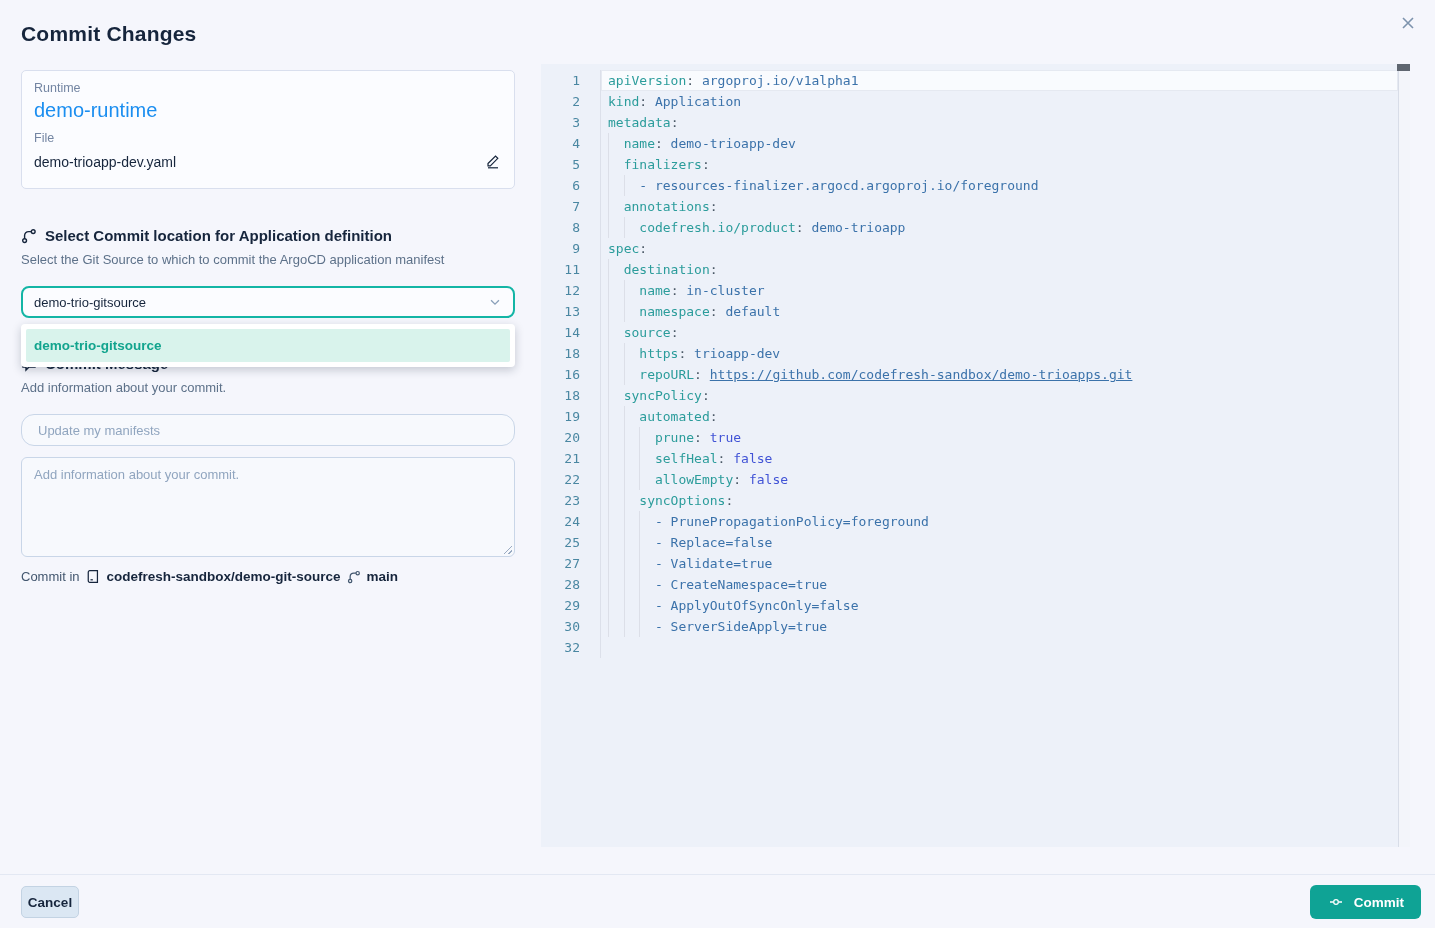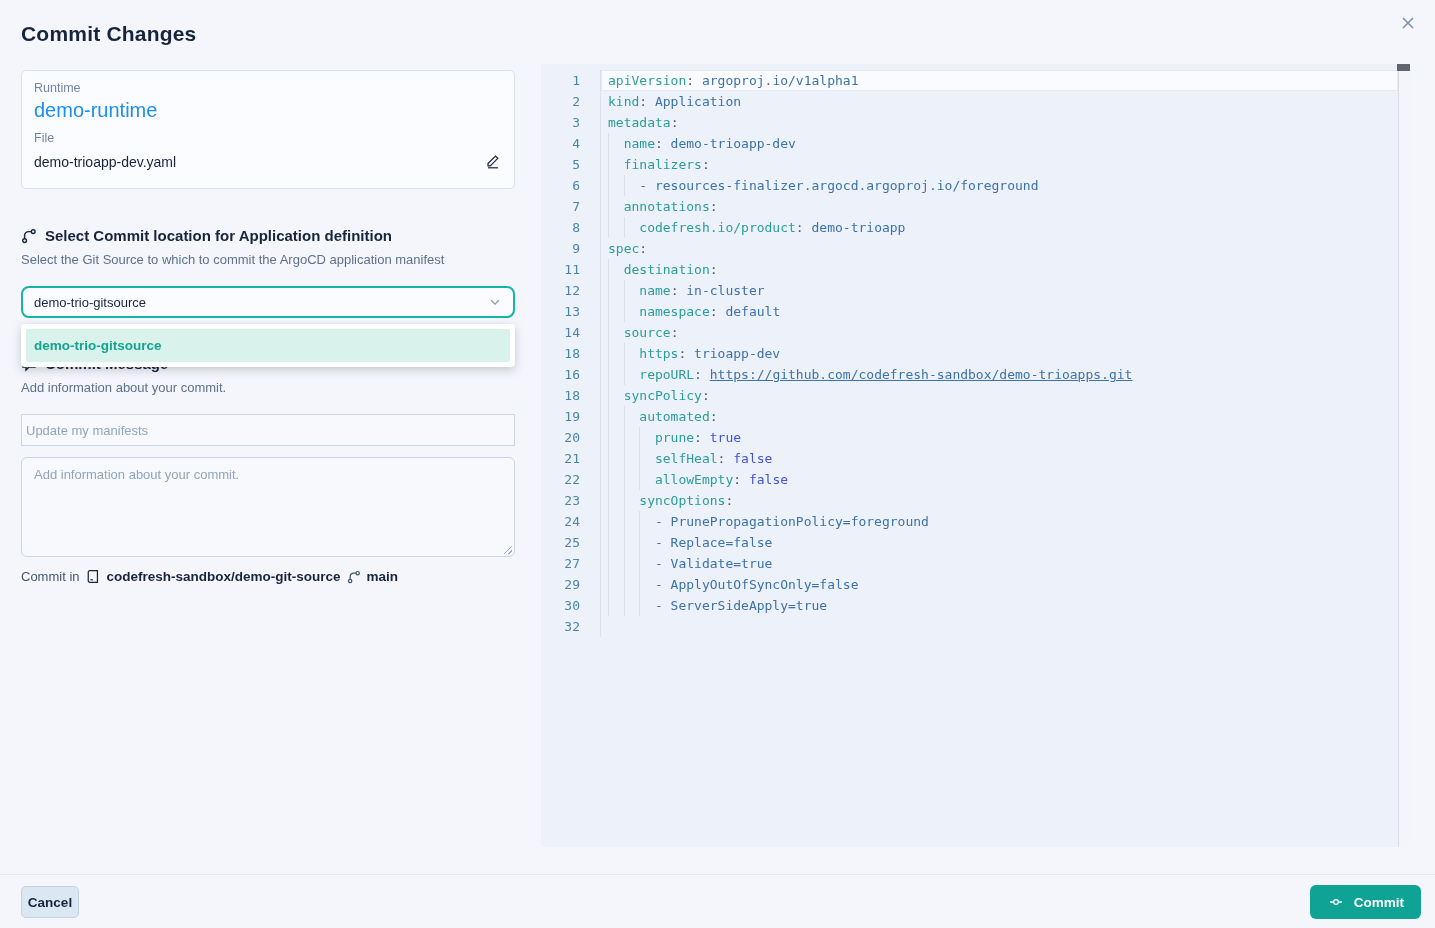--- a/index.html
+++ b/index.html
@@ -30,21 +30,21 @@
   .loc-head{position:absolute;left:21px;top:227px;display:flex;align-items:center;gap:8px;font-size:15px;font-weight:700;}
   .loc-sub{position:absolute;left:21px;top:252px;font-size:13px;color:var(--c-helper);}
   .gitsource-select{position:absolute;left:21px;top:286px;width:494px;height:32px;background:#fbfcff;border:2px solid var(--c-accent);border-radius:8px;display:flex;align-items:center;justify-content:space-between;padding:0 11px;cursor:pointer;}
   .gitsource-select .sel-text{font-size:13px;color:var(--c-navy);}
   .dropdown{position:absolute;left:21px;top:324px;width:494px;background:#fff;border-radius:4px;box-shadow:0 3px 10px rgba(22,37,60,.22);padding:5px;z-index:10;}
   .dd-option{height:33px;display:flex;align-items:center;padding:0 8px;background:var(--c-accent-light);color:var(--c-accent-text);font-size:13.5px;font-weight:600;border-radius:2px;cursor:pointer;}
 
   
   .msg-head{position:absolute;left:21px;top:355px;display:flex;align-items:center;gap:8px;font-size:15px;font-weight:700;z-index:1;}
   .msg-helper{position:absolute;left:21px;top:380px;font-size:13px;color:var(--c-helper);}
-  .summary-input{position:absolute;left:21px;top:414px;width:494px;height:32px;background:#f7f9fd;border:1px solid var(--c-border);border-radius:0;padding:0 4px;font-size:13px;font-family:"Liberation Sans",sans-serif;color:var(--c-navy);outline:none;}
+  .summary-input{position:absolute;left:21px;top:414px;width:494px;height:32px;background:#f7f9fd;border:1px solid var(--c-border);border-radius:13px;padding:0 16px;font-size:13px;font-family:"Liberation Sans",sans-serif;color:var(--c-navy);outline:none;}
   .desc-wrap{position:absolute;left:21px;top:457px;width:494px;height:100px;}
   .desc-area{width:100%;height:100%;background:#f7f9fd;border:1px solid var(--c-border);border-radius:6px;padding:9px 12px;font-size:13px;font-family:"Liberation Sans",sans-serif;color:var(--c-navy);resize:none;outline:none;}
   ::placeholder{color:#90a5bf;opacity:1;}
   .resize-grip{position:absolute;right:3px;bottom:3px;width:9px;height:9px;background:repeating-linear-gradient(-45deg,transparent 0 2px,#9aabc2 2px 3px);clip-path:polygon(100% 0,100% 100%,0 100%);}
   .commit-in{position:absolute;left:21px;top:569px;display:flex;align-items:center;gap:6px;font-size:13px;color:#42566e;}
   .commit-in b{color:var(--c-navy);font-size:13.5px;}
 
   
   .editor{position:absolute;left:541px;top:64px;width:869px;height:783px;background:var(--c-editor-bg);}
   .scroll-track{position:absolute;right:0;top:0;bottom:0;width:12px;background:#f3f5fa;border-left:1px solid #d8dde8;}
@@ -244,20 +244,24 @@
       </div>
       <div class="cm-row">
         <div class="cm-gutter">25</div>
         <div class="cm-code"><span class="guide" style="left: 7px;"></span><span class="guide" style="left: 22.6px;"></span><span class="guide" style="left: 38.2px;"></span><span class="tk-s">      </span><span class="tk-v">- Replace=false</span></div>
       </div>
       <div class="cm-row">
         <div class="cm-gutter">27</div>
         <div class="cm-code"><span class="guide" style="left: 7px;"></span><span class="guide" style="left: 22.6px;"></span><span class="guide" style="left: 38.2px;"></span><span class="tk-s">      </span><span class="tk-v">- Validate=true</span></div>
       </div>
       <div class="cm-row">
+        <div class="cm-gutter">28</div>
+        <div class="cm-code"><span class="guide" style="left: 7px;"></span><span class="guide" style="left: 22.6px;"></span><span class="guide" style="left: 38.2px;"></span><span class="tk-s">      </span><span class="tk-v">- CreateNamespace=true</span></div>
+      </div>
+      <div class="cm-row">
         <div class="cm-gutter">29</div>
         <div class="cm-code"><span class="guide" style="left: 7px;"></span><span class="guide" style="left: 22.6px;"></span><span class="guide" style="left: 38.2px;"></span><span class="tk-s">      </span><span class="tk-v">- ApplyOutOfSyncOnly=false</span></div>
       </div>
       <div class="cm-row">
         <div class="cm-gutter">30</div>
         <div class="cm-code"><span class="guide" style="left: 7px;"></span><span class="guide" style="left: 22.6px;"></span><span class="guide" style="left: 38.2px;"></span><span class="tk-s">      </span><span class="tk-v">- ServerSideApply=true</span></div>
       </div>
       <div class="cm-row">
         <div class="cm-gutter">32</div>
         <div class="cm-code"></div>

